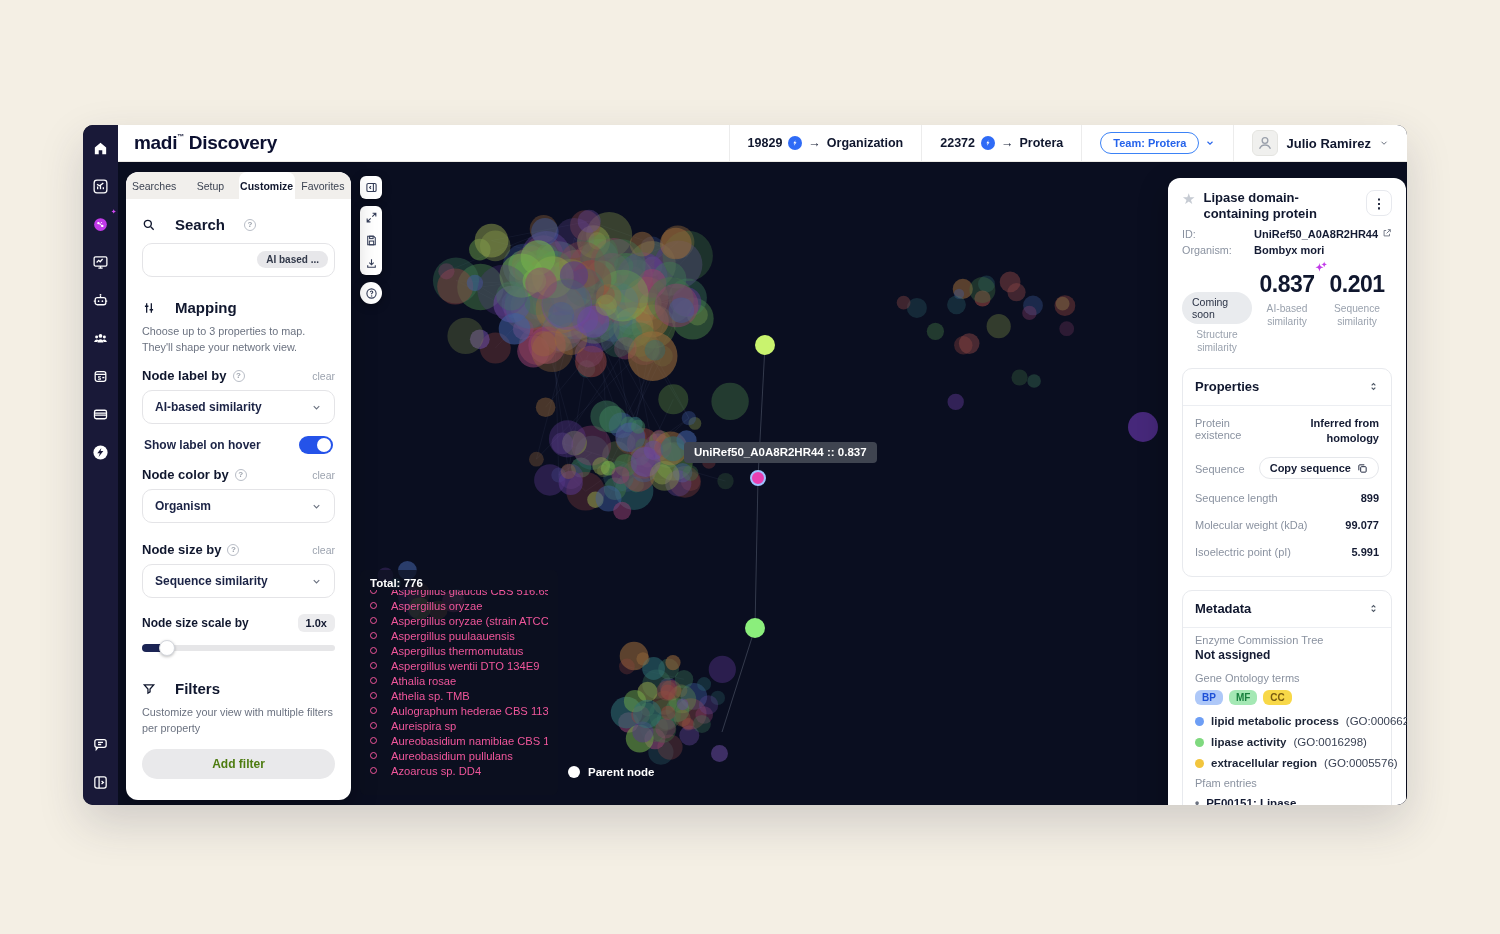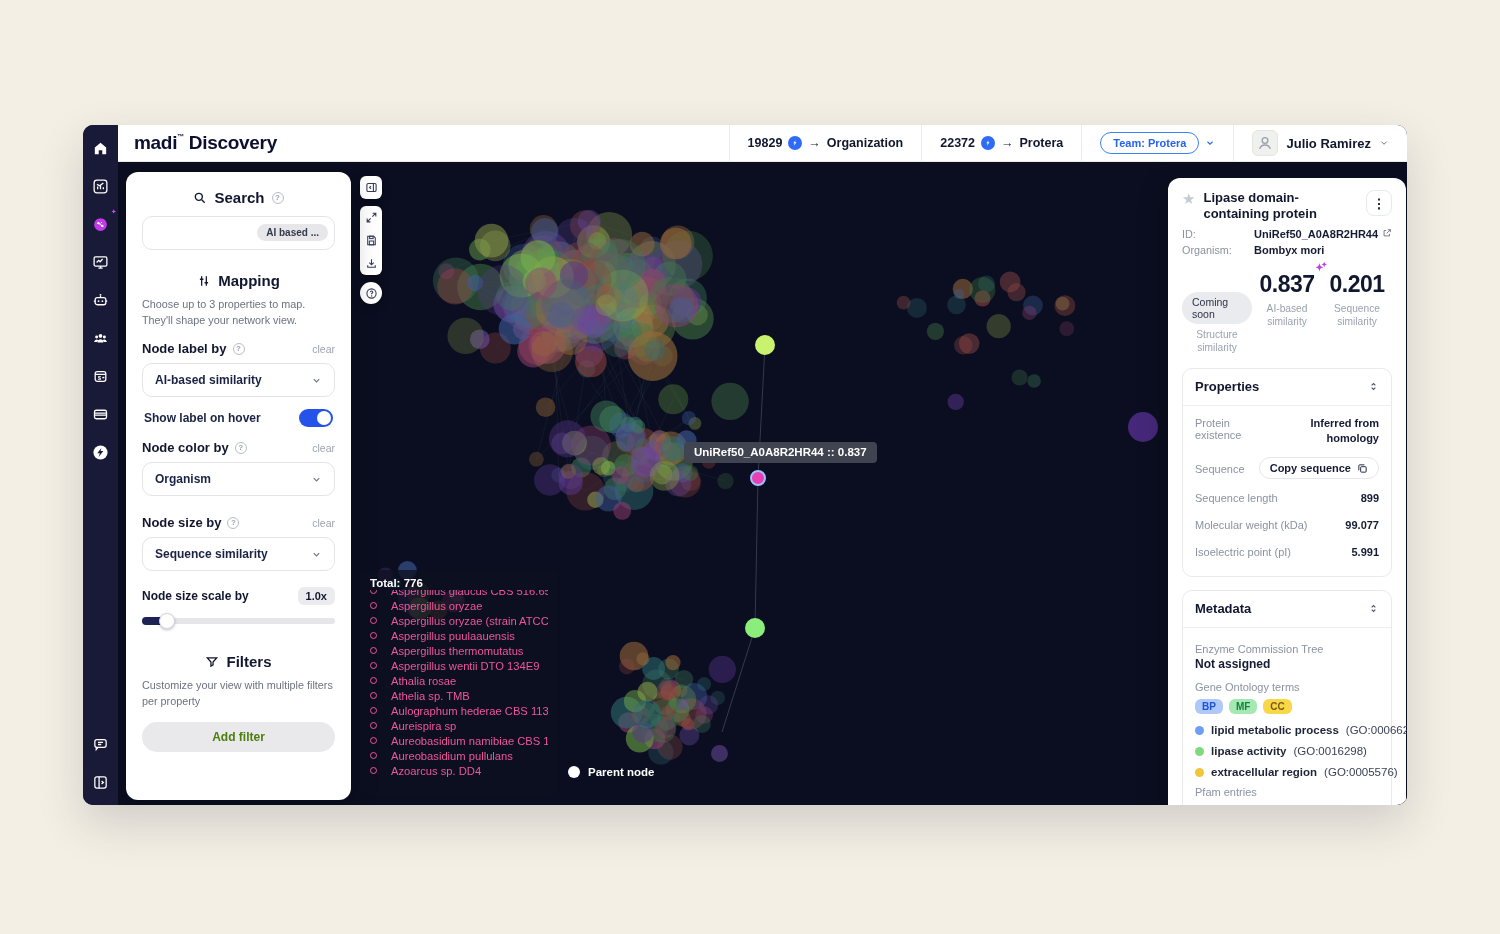--- a/index.html
+++ b/index.html
@@ -45,21 +45,21 @@
   .main { position:relative; flex:1; background:#0a0e20; overflow:hidden; }
   #bubble-svg { position:absolute; left:0; top:0; }
 
   
   .left-card { position:absolute; left:8px; top:10px; width:225px; height:628px; background:#fff;
     border-radius:12px; box-shadow:0 8px 26px rgba(0,0,0,.28); display:flex; flex-direction:column; z-index:5; overflow:hidden; }
   .tabbar { display:flex; background:#f1efec; border-radius:12px 12px 0 0; flex-shrink:0; }
   .tab { flex:1; text-align:center; font-size:10.5px; color:#3c4352; padding:8px 0 7px; cursor:pointer; }
   .tab.active { background:#fff; font-weight:800; color:#10172e; border-radius:8px 8px 0 0; }
   .panel-body { padding:13px 16px; flex:1; overflow:hidden; }
-  .sec-head { display:flex; align-items:center; gap:7px; margin:4px 0 10px;justify-content:center; }
+  .sec-head { display:flex; align-items:center; gap:19px; margin:4px 0 10px; }
   .sec-head svg { width:14px; height:14px; }
   .sec-title { font-size:15px; font-weight:800; color:#10172e; }
   .qmark { width:12px; height:12px; border:1.2px solid #b9bec7; color:#9aa0ab; border-radius:50%;
     font-size:8px; font-weight:700; display:inline-flex; align-items:center; justify-content:center; }
   .search-box { position:relative; height:34px; border:1px solid #e4e4e7; border-radius:10px; background:#fff; }
   .search-box input { position:absolute; inset:0; border:0; outline:0; background:transparent; padding:0 70px 0 10px; font-size:12px; font-family:inherit; }
   .ai-chip { position:absolute; right:6px; top:7px; background:#e7e7ea; color:#32394a; font-size:10px; font-weight:700;
     border-radius:999px; padding:3px 9px; cursor:pointer; }
   .map-desc { font-size:10.8px; color:#6b7280; line-height:1.45; margin:-2px 0 4px; }
   .fieldrow { display:flex; align-items:center; justify-content:space-between; margin:13px 0 7px; }
@@ -139,21 +139,21 @@
   .updown svg { width:11px; height:11px; }
   .subcard-body { padding:4px 12px 10px; }
   .prow { display:flex; justify-content:space-between; align-items:flex-start; gap:10px; padding:6px 0; }
   .prow .pk { font-size:11px; color:#8a92a0; padding-top:1px; }
   .prow .pv { font-size:11px; font-weight:800; color:#141b33; text-align:right; line-height:1.35; }
   .pv-wrap { max-width:110px; }
   .copy-btn { display:flex; align-items:center; gap:6px; border:1px solid #e5e7eb; border-radius:16px; padding:4px 10px;
     font-size:11px; font-weight:800; color:#141b33; cursor:pointer; background:#fff; }
   .copy-btn svg { width:11px; height:11px; }
 
-  .ec-k { font-size:11px; color:#8a92a0; margin-top:11px; }
+  .ec-k { font-size:11px; color:#8a92a0; margin-top:2px; }
   .ec-v { font-size:12px; font-weight:800; color:#141b33; margin:2px 0 10px; }
   .go-row { display:flex; align-items:center; gap:6px; flex-wrap:wrap; }
   .go-lbl { font-size:11px; color:#8a92a0; margin-right:2px; }
   .go-badge { border-radius:6px; padding:2px 7px; font-size:10px; font-weight:800; }
   .go-term { display:flex; align-items:center; gap:7px; padding:4.5px 0; }
   .go-dot { width:9px; height:9px; border-radius:50%; flex-shrink:0; }
   .go-term .name { font-size:11.5px; font-weight:800; color:#1c2436; white-space:nowrap; }
   .go-term .code { font-size:11.5px; color:#3a4254; }
   .pfam-k { font-size:11px; color:#8a92a0; margin-top:3px; }
   .pfam-item { display:flex; align-items:center; gap:7px; margin-top:7px; font-size:11.5px; font-weight:800; color:#141b33; }
@@ -722,20 +722,26 @@
           <circle cx="301.6" cy="446.5" r="11.1" fill="#8a9a4a" fill-opacity="0.58"></circle>
           <circle cx="267.4" cy="413.3" r="7.9" fill="#58368a" fill-opacity="0.35"></circle>
           <circle cx="335.4" cy="439.1" r="11.2" fill="#93406f" fill-opacity="0.58"></circle>
           <circle cx="647" cy="183" r="10" fill="#c9f36e"></circle>
           <circle cx="1025" cy="265" r="15" fill="#46287a"></circle>
           <circle cx="637" cy="466" r="10" fill="#8bee7c"></circle>
           <circle cx="640" cy="316" r="7" fill="#e83fb1" stroke="#9fc1ff" stroke-width="2"></circle>
         </svg>
 
       <div class="left-card">
+        <div class="tabbar">
+          <div class="tab">Searches</div>
+          <div class="tab">Setup</div>
+          <div class="tab active">Customize</div>
+          <div class="tab">Favorites</div>
+        </div>
         <div class="panel-body">
           <div class="sec-head">
             <svg viewBox="0 0 24 24" fill="none" stroke="#10172e" stroke-width="2.4">
                 <circle cx="10" cy="10" r="6"></circle>
                 <path d="M15 15l5 5"></path>
               </svg>
             <span class="sec-title">Search</span>
             <span class="qmark">?</span>
           </div>
           <div class="search-box">

